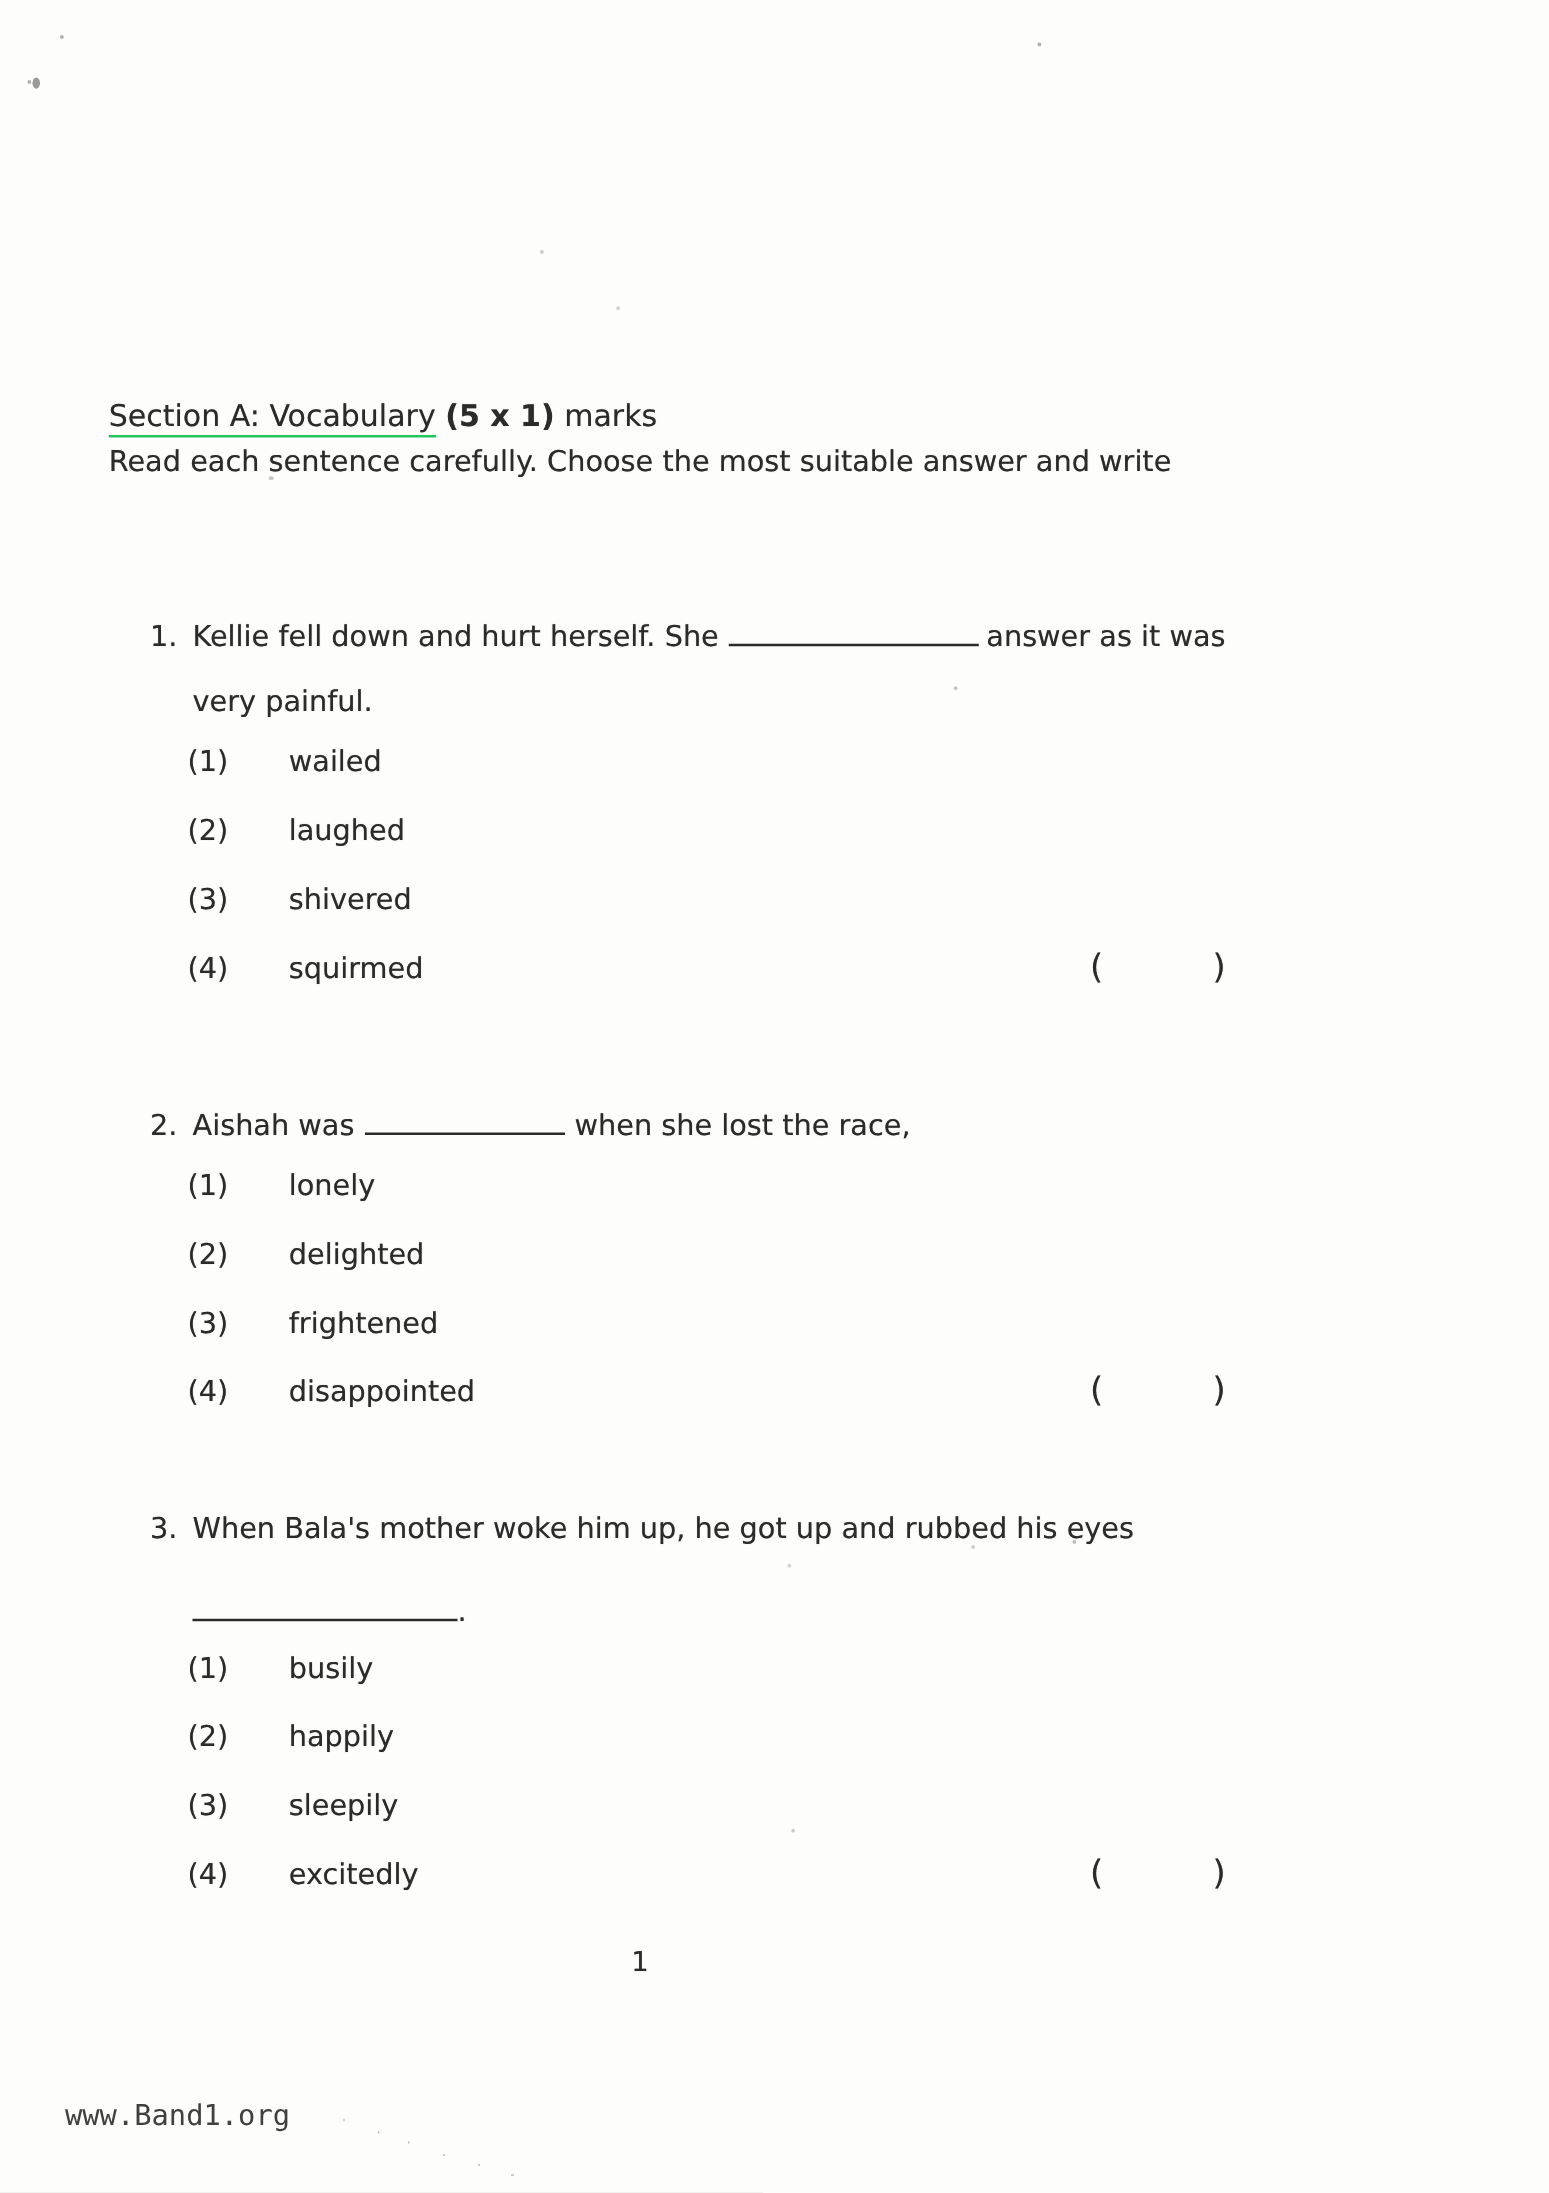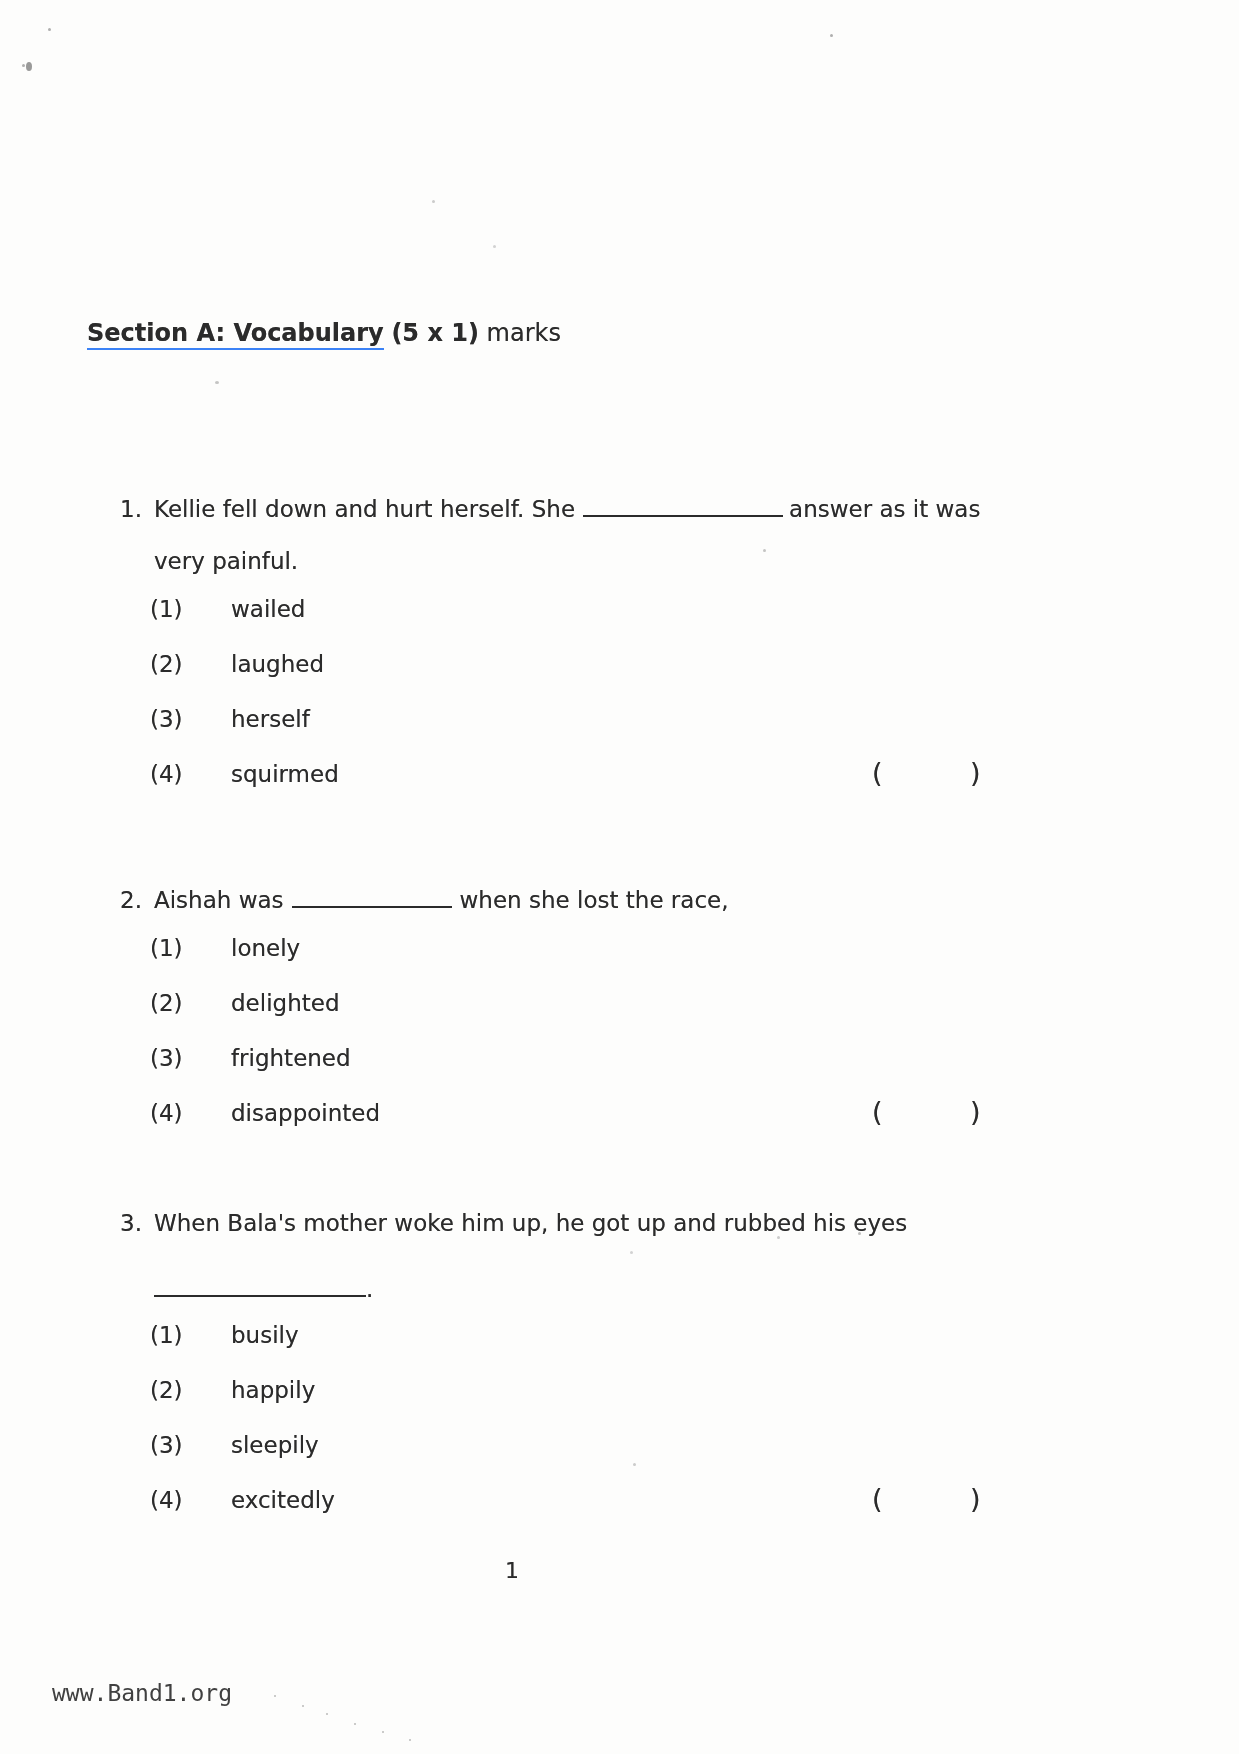--- a/index.html
+++ b/index.html
@@ -10,21 +10,21 @@
     margin: 0 auto;
     background: #fdfdfc;
     color: #2b2b2b;
     font-family: "DejaVu Sans", sans-serif;
     overflow: hidden;
     text-shadow: 0 0 0.6px rgba(40,40,40,0.55);
   }
 
   
   .header { position:absolute; left:87px; top:316px; font-size:24px; line-height:35px; }
-  .section-title { font-weight:bold; border-bottom:2px solid #3b82f6; padding-bottom:1px; }
+  .section-title { font-weight:normal; border-bottom:2px solid #22c55e; padding-bottom:1px; }
   .marks-formula { font-weight:bold; }
   .marks-suffix { font-weight:normal; }
   .instr { position:absolute; left:87px; font-size:23px; }
   .instr1 { top:357px; }
   .instr2 { top:392px; }
 
   
   .q { position:absolute; left:120px; width:1040px; font-size:23px; }
   .q-line { display:flex; align-items:baseline; }
   .q-num { width:34px; flex:0 0 34px; }
@@ -95,39 +95,40 @@
   <div class="speck s10"></div>
   <div class="speck s11"></div>
   <div class="speck s12"></div>
   <div class="trail"></div>
 
   <div class="header">
     <span class="section-title">Section A: Vocabulary</span>
     <span class="marks-formula">(5 x 1)</span>
     <span class="marks-suffix">marks</span>
   </div>
+  <div class="instr instr1">Read each sentence carefully. Choose the most suitable answer and write</div>
 
   <div class="q" id="q1">
     <div class="q-line">
       <span class="q-num">1.</span>
       <span class="q-body"><span>Kellie fell down and hurt herself. She</span><span class="blank blank-q1"></span><span>answer as it was</span></span>
     </div>
     <div class="second-line">very painful.</div>
     <div class="opts">
       <div class="opt">
         <span class="opt-label">(1)</span>
         <span class="opt-text">wailed</span>
       </div>
       <div class="opt">
         <span class="opt-label">(2)</span>
         <span class="opt-text">laughed</span>
       </div>
       <div class="opt">
         <span class="opt-label">(3)</span>
-        <span class="opt-text">herself</span>
+        <span class="opt-text">shivered</span>
       </div>
       <div class="opt">
         <span class="opt-label">(4)</span>
         <span class="opt-text">squirmed</span>
         <span class="br-open">(</span>
         <span class="br-close">)</span>
       </div>
     </div>
   </div>
 

